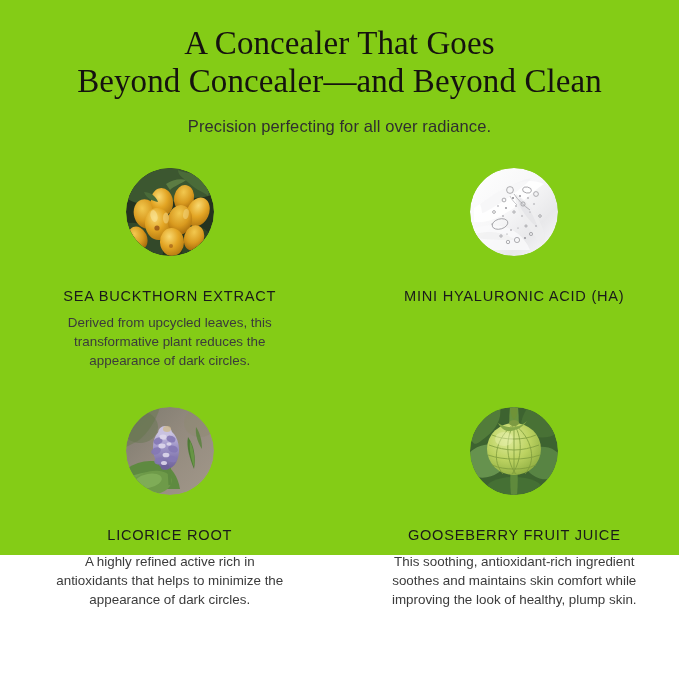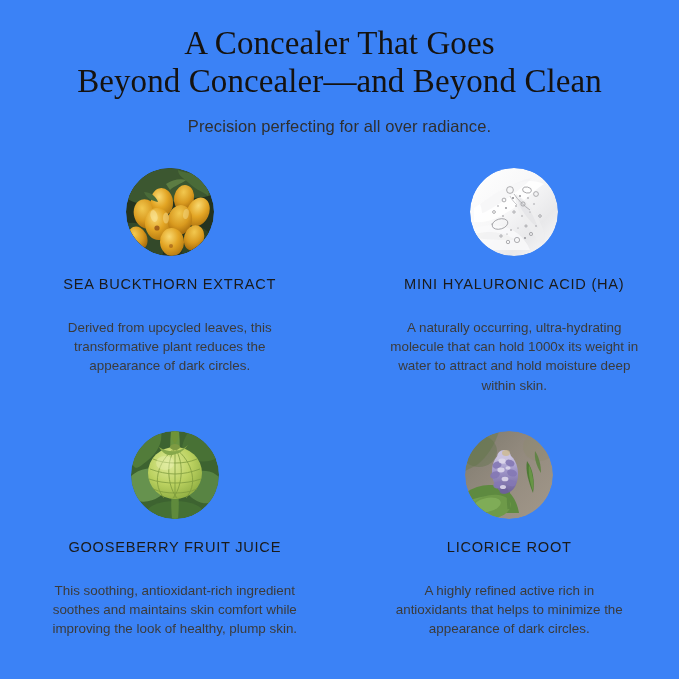--- a/index.html
+++ b/index.html
@@ -11,22 +11,22 @@
     width: 679px;
     height: 679px;
     overflow: hidden;
     font-family: "Liberation Sans", sans-serif;
     -webkit-font-smoothing: antialiased;
   }
 
   .page {
     position: relative;
     width: 679px;
-    height: 679px;
-    background: #3b82f6;
+    height: 555px;
+    background: #84cc16;
     box-sizing: border-box;
   }
 
   
   .header {
     padding-top: 24px;
     text-align: center;
   }
   .headline {
     font-family: "Liberation Serif", "DejaVu Serif", serif;
@@ -75,30 +75,30 @@
     overflow: hidden;
     position: relative;
   }
   .thumb svg { display: block; width: 88px; height: 88px; }
 
   .ing-title {
     font-family: "Liberation Sans", sans-serif;
     font-size: 14.6px;
     letter-spacing: 0.75px;
     color: #1a1a1a;
-    margin-top: 20px;
+    margin-top: 32px;
     font-weight: 400;
     white-space: nowrap;
   }
   .ing-desc {
     font-family: "Liberation Sans", sans-serif;
     font-size: 13.4px;
     line-height: 19.2px;
     color: #3b3b3b;
-    margin-top: 26px;
+    margin-top: 9px;
     font-weight: 400;
   }
 </style>
 </head>
 <body>
 
 <div class="page">
 
   <div class="header">
     <h1 class="headline">
@@ -212,66 +212,20 @@
                 <circle cx="48" cy="60" r="0.6"></circle>
               <circle cx="60" cy="44" r="0.6"></circle>
                 <circle cx="37" cy="66" r="0.6"></circle>
             </g>
             <path d="M44 26c4 6 10 12 16 16" stroke="#a6a6aa" stroke-width="0.8" fill="none"></path>
             <path d="M40 28c2 4 4 6 7 9" stroke="#b2b2b6" stroke-width="0.7" fill="none"></path>
           </g>
         </svg>
       </div>
       <div class="ing-title">MINI HYALURONIC ACID (HA)</div>
-      <div class="ing-desc">A naturally occurring, ultra-hydrating molecule that can hold 1000x its weight in water to attract and hold moisture deep within skin.</div>
-    </div>
-
-    <div class="cell col-right">
-      <div class="thumb">
-        <svg viewBox="0 0 88 88" xmlns="http://www.w3.org/2000/svg" aria-hidden="true">
-          <defs>
-            <radialGradient id="fr" cx="40%" cy="32%" r="72%">
-              <stop offset="0%" stop-color="#dfeb9b"></stop>
-              <stop offset="55%" stop-color="#bcd261"></stop>
-              <stop offset="100%" stop-color="#8fae42"></stop>
-            </radialGradient>
-            <clipPath id="cp4">
-                <circle cx="44" cy="44" r="44"></circle>
-              </clipPath>
-          </defs>
-          <g clip-path="url(#cp4)">
-            <rect width="88" height="88" fill="#3d6330"></rect>
-            <path d="M0 0h30c2 12-4 22-14 30S4 40 0 30z" fill="#57823d" opacity=".8"></path>
-            <path d="M58 0h30v26c-10 6-22 6-32 0S54 6 58 0z" fill="#4a7336" opacity=".85"></path>
-            <ellipse cx="16" cy="54" rx="22" ry="16" transform="rotate(-18 16 54)" fill="#6d9a54" opacity=".85"></ellipse>
-            <ellipse cx="74" cy="56" rx="20" ry="16" transform="rotate(16 74 56)" fill="#5d8a46" opacity=".85"></ellipse>
-            <ellipse cx="44" cy="84" rx="30" ry="14" fill="#457034"></ellipse>
-            <path d="M40 0h8c1 10 1 20 0 30h-8c-1-10-1-20 0-30z" fill="#6a9440"></path>
-            <path d="M41 56h6c1 12 1 22 0 32h-6c-1-10-1-20 0-32z" fill="#5f8a3c"></path>
-            <ellipse cx="44" cy="42" rx="27" ry="26" fill="url(#fr)"></ellipse>
-            <g fill="none" stroke="#7c9a3c" stroke-width="0.85" opacity=".9">
-              <path d="M44 17c-9 7-15 16-17 26s1 18 6 24"></path>
-              <path d="M44 17c9 7 15 16 17 26s-1 18-6 24"></path>
-              <path d="M44 17v50"></path>
-              <path d="M44 17c-5 8-7 18-6 28s4 17 8 22"></path>
-              <path d="M44 17c5 8 7 18 6 28s-4 17-8 22"></path>
-              <path d="M19 38c8 3 17 5 25 5s17-2 25-5"></path>
-              <path d="M18 48c9 3 17 4 26 4s17-1 26-4"></path>
-              <path d="M22 58c7 3 14 4 22 4s15-1 22-4"></path>
-              <path d="M22 28c7 3 14 4 22 4s15-1 22-4"></path>
-            </g>
-            <ellipse cx="34" cy="32" rx="9" ry="7" fill="#e6f0ad" opacity=".45"></ellipse>
-            <path d="M28 16c6 4 12 5 18 4 4-1 8-3 11-6-4 6-10 9-16 10s-10-3-13-8z" fill="#86a84a"></path>
-            <ellipse cx="44" cy="16" rx="5" ry="3" fill="#7d9a42"></ellipse>
-            <path d="M44 13c-3-4-4-8-3-12h6c1 4 0 8-3 12z" fill="#6f9338"></path>
-          </g>
-        </svg>
-      </div>
-      <div class="ing-title">GOOSEBERRY FRUIT JUICE</div>
-      <div class="ing-desc">This soothing, antioxidant-rich ingredient soothes and maintains skin comfort while improving the look of healthy, plump skin.</div>
     </div>
 
     <div class="cell col-left">
       <div class="thumb">
         <svg viewBox="0 0 88 88" xmlns="http://www.w3.org/2000/svg" aria-hidden="true">
           <defs>
             <linearGradient id="bg3" x1="0" y1="0" x2="1" y2="1">
               <stop offset="0%" stop-color="#7d7a6e"></stop>
               <stop offset="45%" stop-color="#938a7e"></stop>
               <stop offset="100%" stop-color="#a2988a"></stop>
@@ -319,14 +273,59 @@
               </g>
               <ellipse cx="41" cy="22" rx="4" ry="3" fill="#cdb98f" opacity=".8"></ellipse>
             </g>
           </g>
         </svg>
       </div>
       <div class="ing-title">LICORICE ROOT</div>
       <div class="ing-desc">A highly refined active rich in antioxidants that helps to minimize the appearance of dark circles.</div>
     </div>
 
+    <div class="cell col-right">
+      <div class="thumb">
+        <svg viewBox="0 0 88 88" xmlns="http://www.w3.org/2000/svg" aria-hidden="true">
+          <defs>
+            <radialGradient id="fr" cx="40%" cy="32%" r="72%">
+              <stop offset="0%" stop-color="#dfeb9b"></stop>
+              <stop offset="55%" stop-color="#bcd261"></stop>
+              <stop offset="100%" stop-color="#8fae42"></stop>
+            </radialGradient>
+            <clipPath id="cp4">
+                <circle cx="44" cy="44" r="44"></circle>
+              </clipPath>
+          </defs>
+          <g clip-path="url(#cp4)">
+            <rect width="88" height="88" fill="#3d6330"></rect>
+            <path d="M0 0h30c2 12-4 22-14 30S4 40 0 30z" fill="#57823d" opacity=".8"></path>
+            <path d="M58 0h30v26c-10 6-22 6-32 0S54 6 58 0z" fill="#4a7336" opacity=".85"></path>
+            <ellipse cx="16" cy="54" rx="22" ry="16" transform="rotate(-18 16 54)" fill="#6d9a54" opacity=".85"></ellipse>
+            <ellipse cx="74" cy="56" rx="20" ry="16" transform="rotate(16 74 56)" fill="#5d8a46" opacity=".85"></ellipse>
+            <ellipse cx="44" cy="84" rx="30" ry="14" fill="#457034"></ellipse>
+            <path d="M40 0h8c1 10 1 20 0 30h-8c-1-10-1-20 0-30z" fill="#6a9440"></path>
+            <path d="M41 56h6c1 12 1 22 0 32h-6c-1-10-1-20 0-32z" fill="#5f8a3c"></path>
+            <ellipse cx="44" cy="42" rx="27" ry="26" fill="url(#fr)"></ellipse>
+            <g fill="none" stroke="#7c9a3c" stroke-width="0.85" opacity=".9">
+              <path d="M44 17c-9 7-15 16-17 26s1 18 6 24"></path>
+              <path d="M44 17c9 7 15 16 17 26s-1 18-6 24"></path>
+              <path d="M44 17v50"></path>
+              <path d="M44 17c-5 8-7 18-6 28s4 17 8 22"></path>
+              <path d="M44 17c5 8 7 18 6 28s-4 17-8 22"></path>
+              <path d="M19 38c8 3 17 5 25 5s17-2 25-5"></path>
+              <path d="M18 48c9 3 17 4 26 4s17-1 26-4"></path>
+              <path d="M22 58c7 3 14 4 22 4s15-1 22-4"></path>
+              <path d="M22 28c7 3 14 4 22 4s15-1 22-4"></path>
+            </g>
+            <ellipse cx="34" cy="32" rx="9" ry="7" fill="#e6f0ad" opacity=".45"></ellipse>
+            <path d="M28 16c6 4 12 5 18 4 4-1 8-3 11-6-4 6-10 9-16 10s-10-3-13-8z" fill="#86a84a"></path>
+            <ellipse cx="44" cy="16" rx="5" ry="3" fill="#7d9a42"></ellipse>
+            <path d="M44 13c-3-4-4-8-3-12h6c1 4 0 8-3 12z" fill="#6f9338"></path>
+          </g>
+        </svg>
+      </div>
+      <div class="ing-title">GOOSEBERRY FRUIT JUICE</div>
+      <div class="ing-desc">This soothing, antioxidant-rich ingredient soothes and maintains skin comfort while improving the look of healthy, plump skin.</div>
+    </div>
+
   </div>
 </div>
 
 </body></html>

